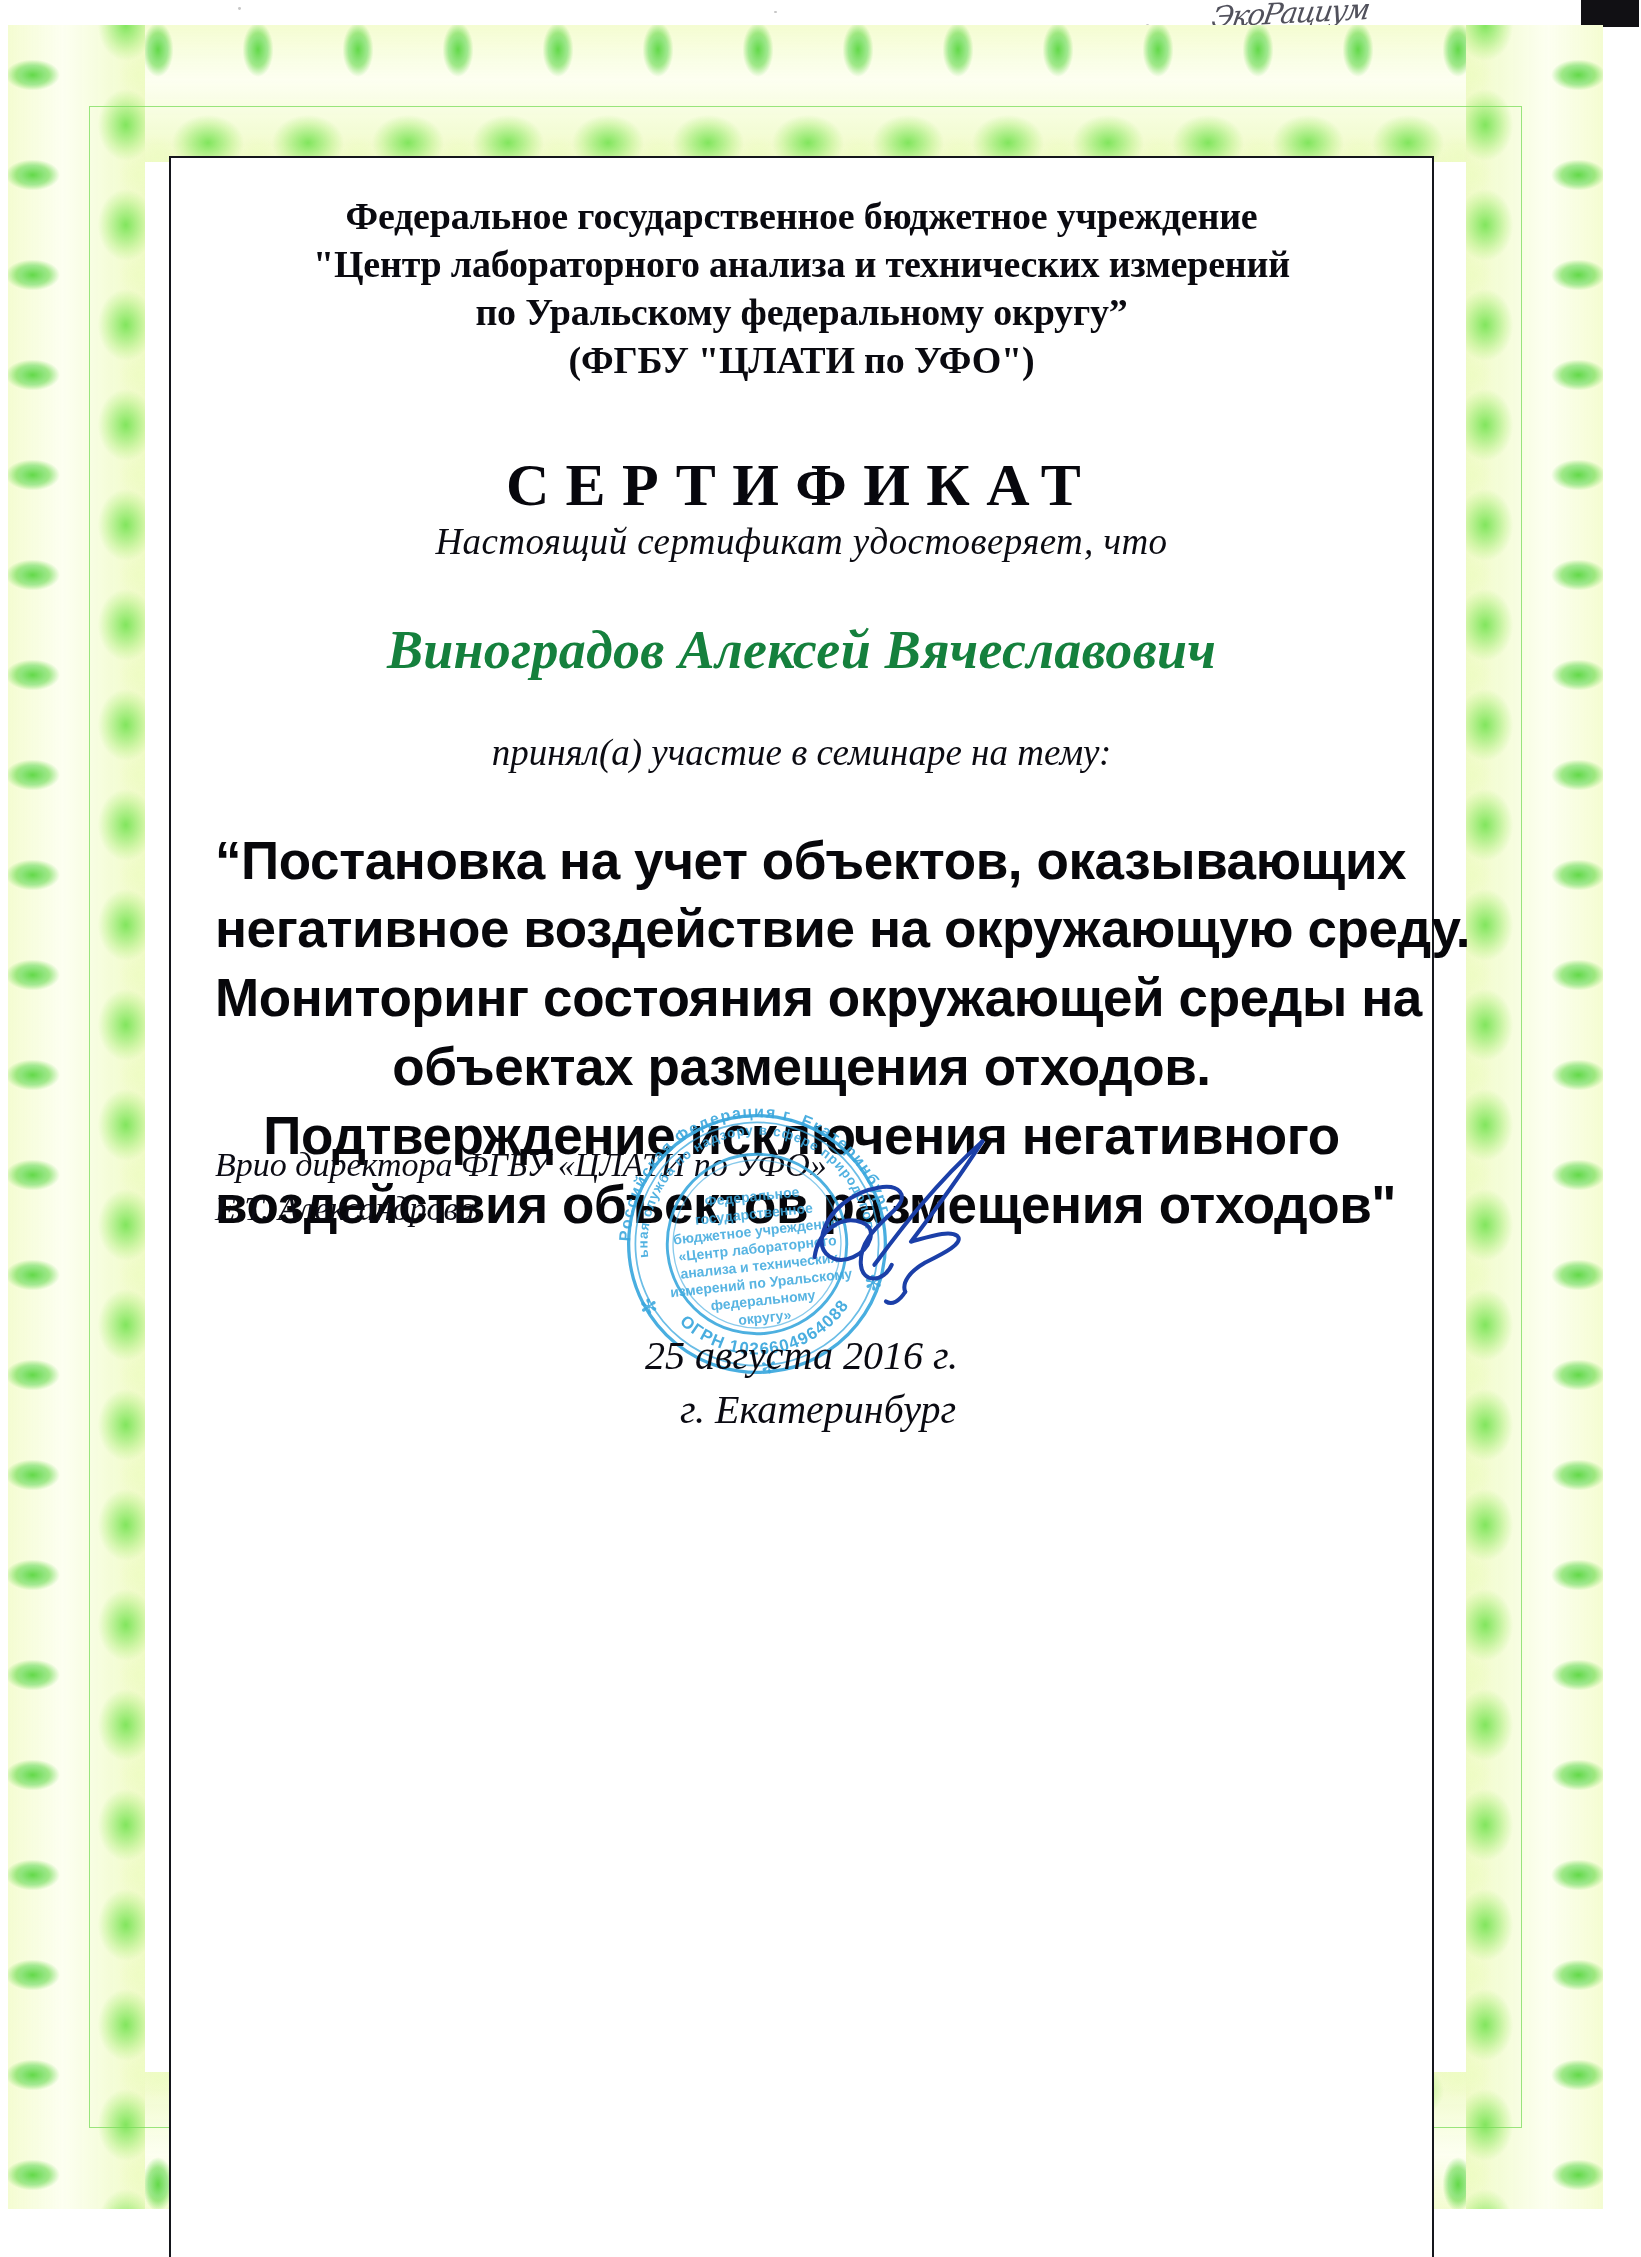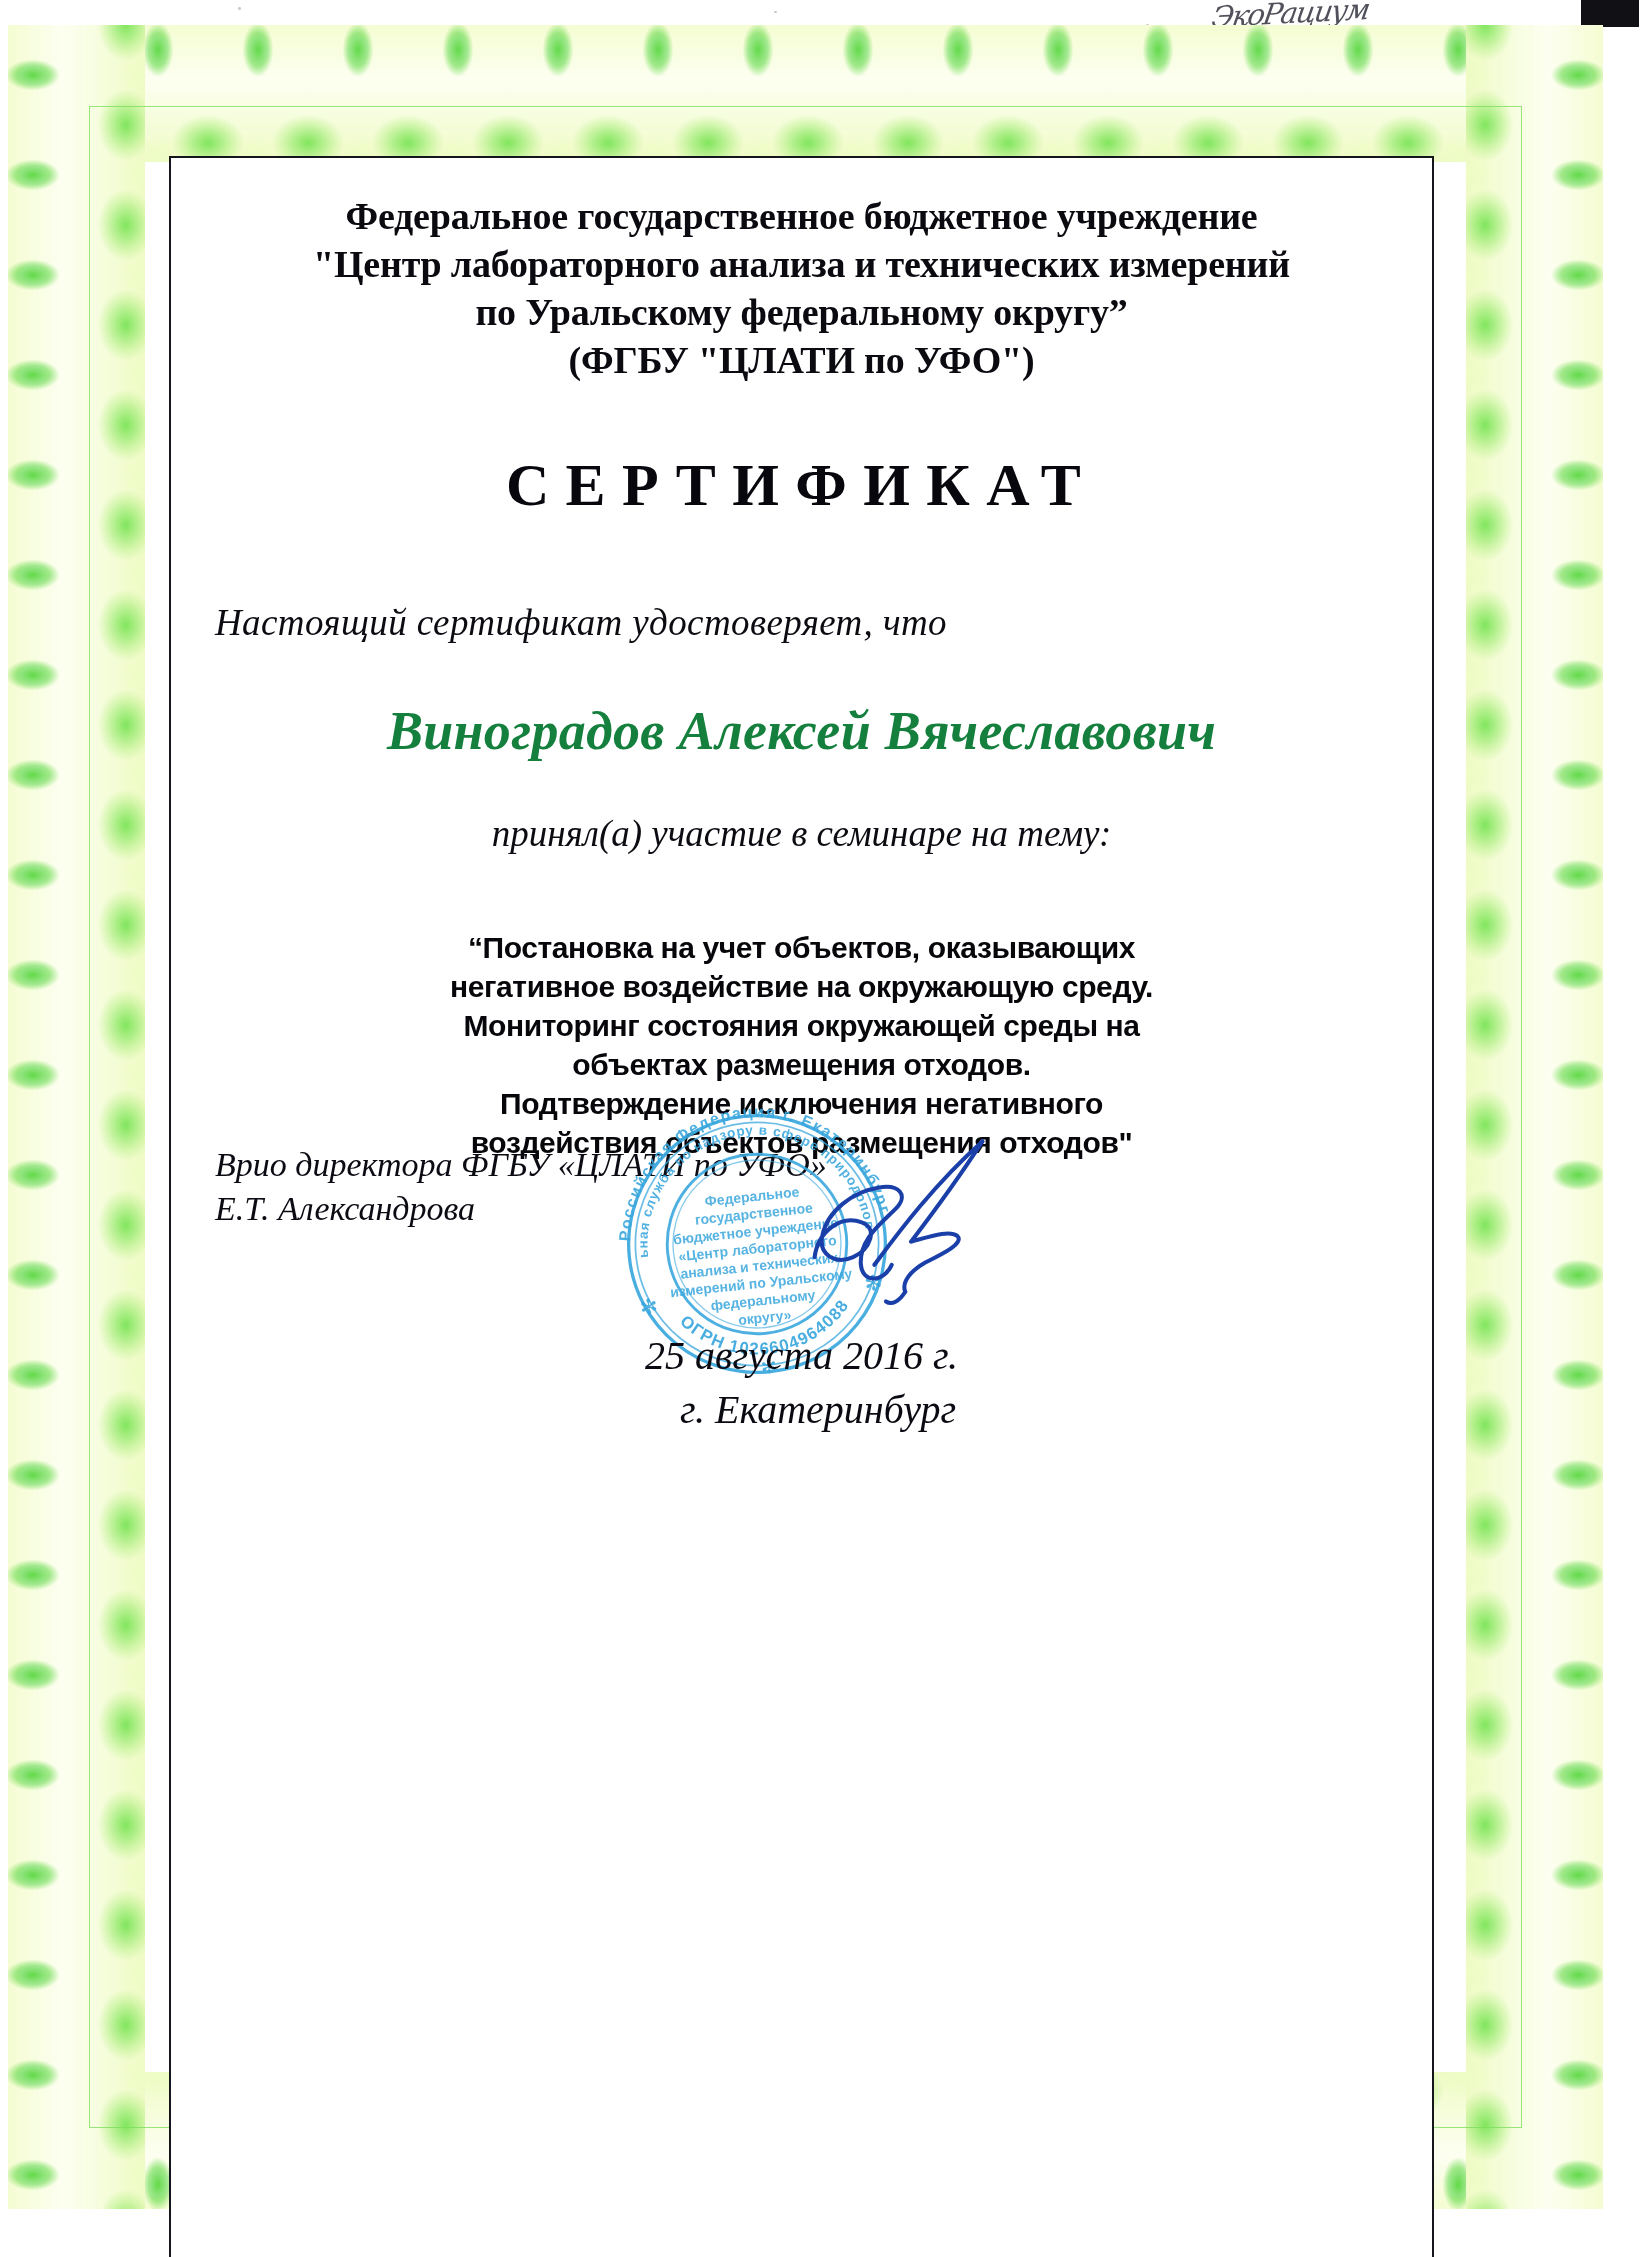--- a/index.html
+++ b/index.html
@@ -147,21 +147,21 @@
     text-align: center;
     margin-top: 66px;
     font-family: "Liberation Serif", "DejaVu Serif", serif;
     font-weight: bold;
     font-size: 60px;
     letter-spacing: 16.4px;
     color: #07070d;
   }
 
   .attests {
-    margin-top: 81px;
+    text-align: center;
     font-family: "Liberation Serif", "DejaVu Serif", serif;
     font-style: italic;
     font-size: 37px;
     color: #0b0b12;
     letter-spacing: 0.4px;
   }
 
   .recipient {
     text-align: center;
     margin-top: 56px;
@@ -178,24 +178,24 @@
     text-align: center;
     margin-top: 50px;
     font-family: "Liberation Serif", "DejaVu Serif", serif;
     font-style: italic;
     font-size: 37px;
     color: #0b0b12;
   }
 
   .topic {
     text-align: center;
-    margin-top: 73px;
+    margin-top: 53px;
     font-family: "Liberation Sans", "DejaVu Sans", sans-serif;
     font-weight: bold;
-    font-size: 30px;
+    font-size: 53px;
     line-height: 1.30;
     color: #07070b;
     letter-spacing: -0.4px;
   }
   .topic .ln { display: block; white-space: nowrap; }
 
   
   .sign-block {
     position: absolute;
     left: 44px;

